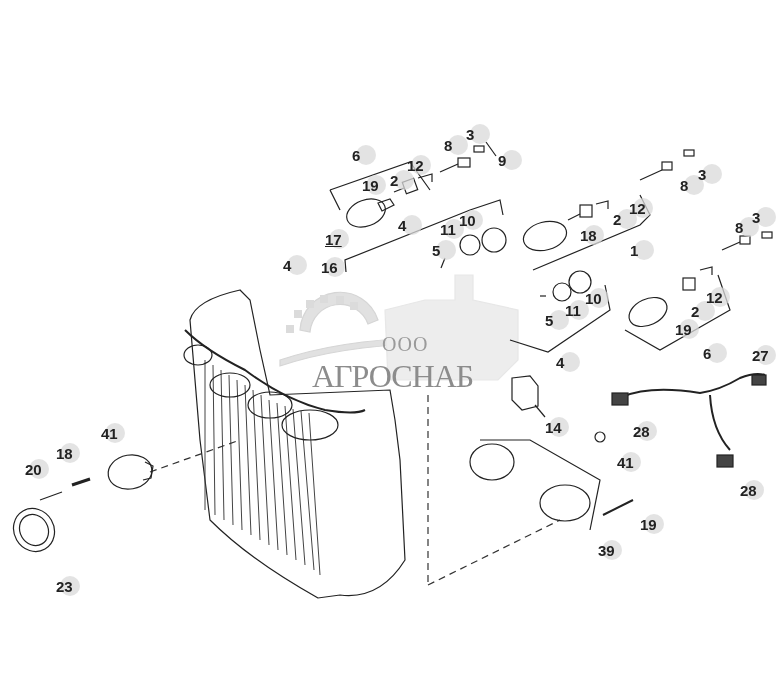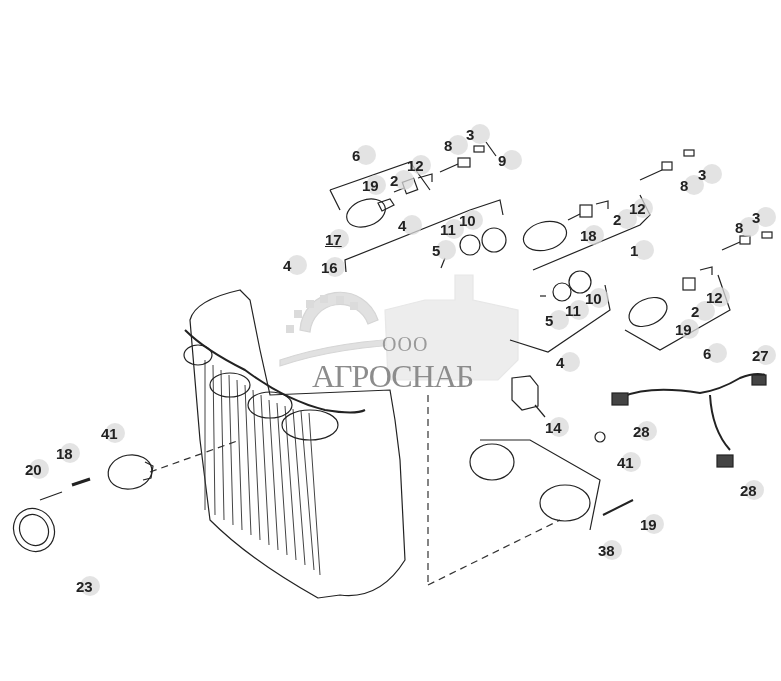--- a/index.html
+++ b/index.html
@@ -162,19 +162,19 @@
       <div class="callout" style="left: 585px; top: 291px;"><span class="bub"></span><span class="num">10</span></div>
       <div class="callout" style="left: 565px; top: 303px;"><span class="bub"></span><span class="num">11</span></div>
       <div class="callout" style="left: 545px; top: 313px;"><span class="bub"></span><span class="num">5</span></div>
       <div class="callout" style="left: 556px; top: 355px;"><span class="bub"></span><span class="num">4</span></div>
       <div class="callout" style="left: 752px; top: 348px;"><span class="bub"></span><span class="num">27</span></div>
       <div class="callout" style="left: 545px; top: 420px;"><span class="bub"></span><span class="num">14</span></div>
       <div class="callout" style="left: 633px; top: 424px;"><span class="bub"></span><span class="num">28</span></div>
       <div class="callout" style="left: 617px; top: 455px;"><span class="bub"></span><span class="num">41</span></div>
       <div class="callout" style="left: 740px; top: 483px;"><span class="bub"></span><span class="num">28</span></div>
       <div class="callout" style="left: 640px; top: 517px;"><span class="bub"></span><span class="num">19</span></div>
-      <div class="callout" style="left: 598px; top: 543px;"><span class="bub"></span><span class="num">38</span></div>
+      <div class="callout" style="left: 598px; top: 543px;"><span class="bub"></span><span class="num">39</span></div>
       <div class="callout" style="left: 101px; top: 426px;"><span class="bub"></span><span class="num">41</span></div>
       <div class="callout" style="left: 56px; top: 446px;"><span class="bub"></span><span class="num">18</span></div>
       <div class="callout" style="left: 25px; top: 462px;"><span class="bub"></span><span class="num">20</span></div>
-      <div class="callout" style="left: 76px; top: 579px; text-align: right;"><span class="bub"></span><span class="num">23</span></div>
+      <div class="callout" style="left: 56px; top: 579px; text-align: right;"><span class="bub"></span><span class="num">23</span></div>
     </div>
 </div>
 
 </body></html>

